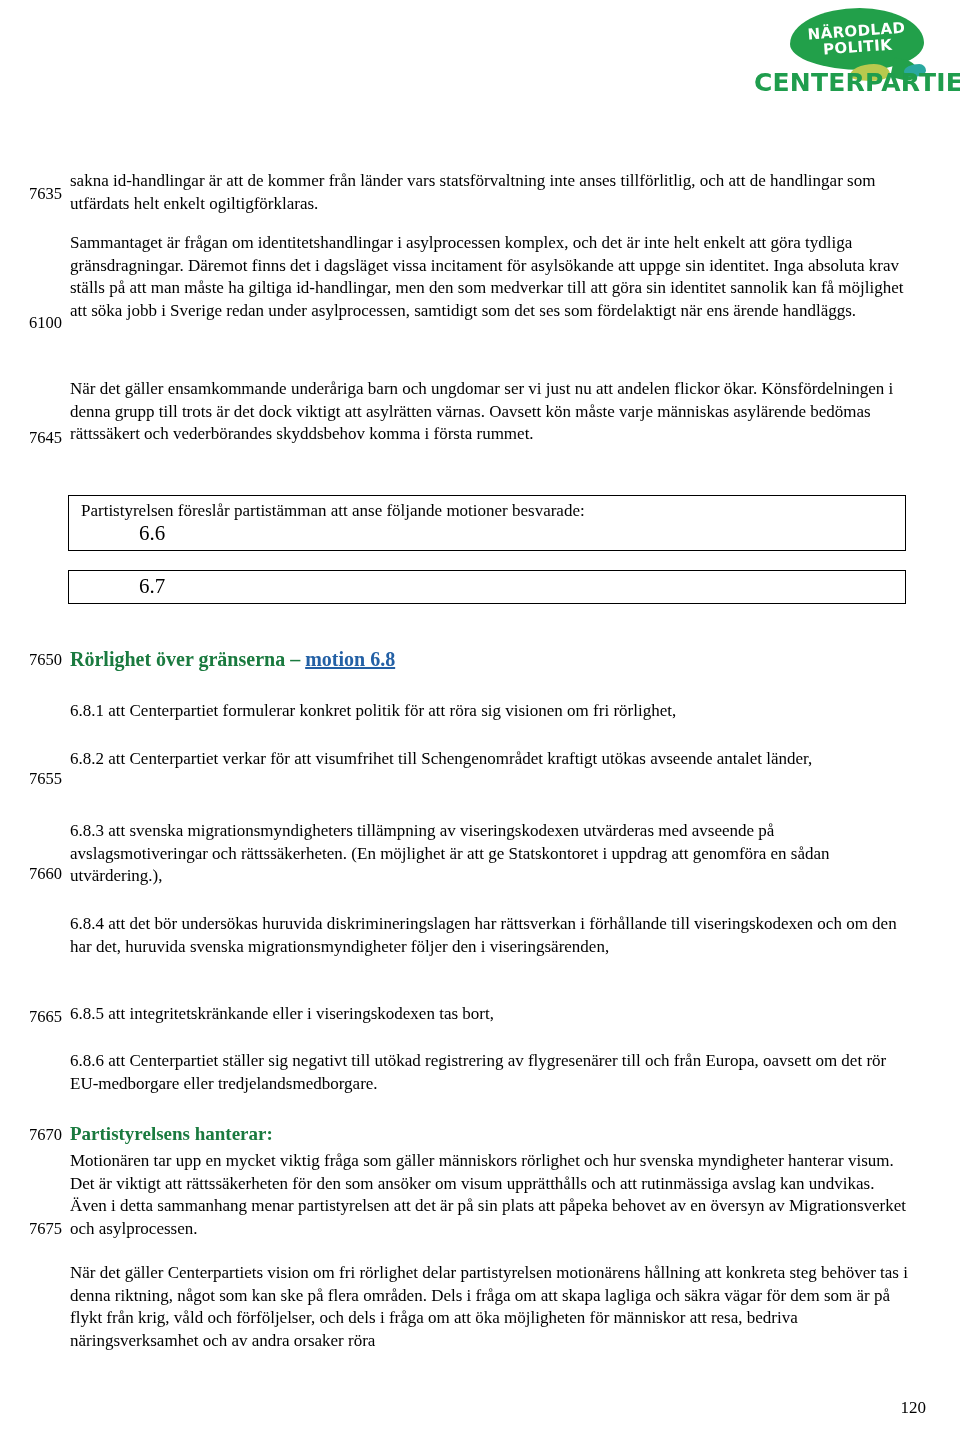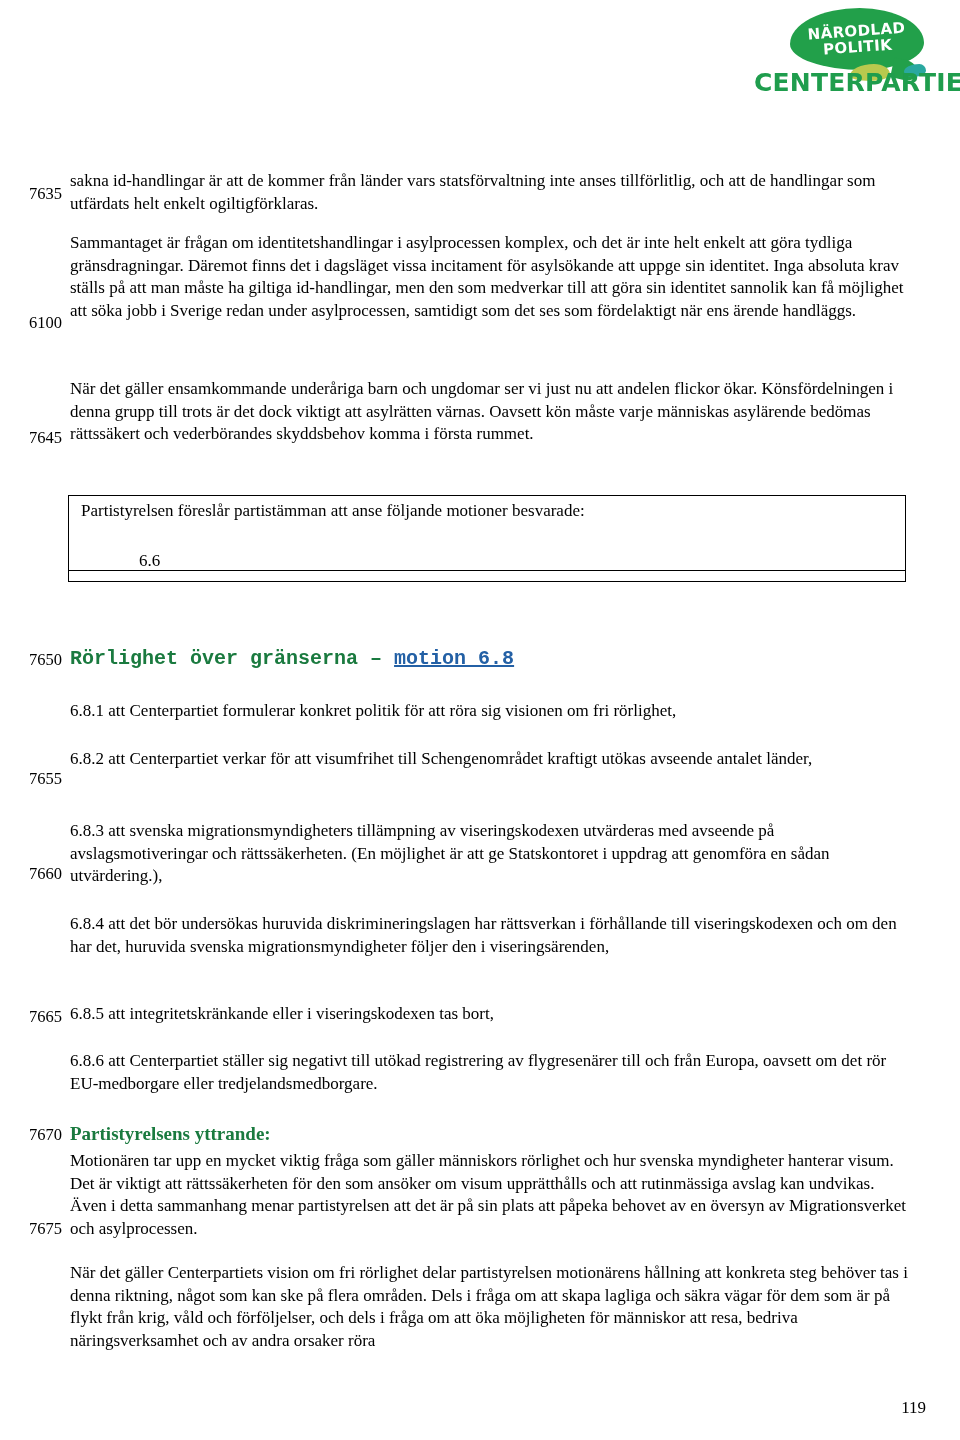--- a/index.html
+++ b/index.html
@@ -124,29 +124,28 @@
     border: 1.6px solid #000;
     background: #fff;
     box-sizing: border-box;
     padding: 4px 10px 6px 12px;
   }
   .prop-box .prop-line {
     font-size: 17px;
     line-height: 22px;
   }
   .prop-box .prop-num {
-    font-size: 17px;
+    font-size: 21px;
     line-height: 22px;
     padding-left: 58px;
-    margin-top: 28px;
   }
 
   
   .h-green {
-    font-family: Liberation Mono, monospace;
+    font-family: Liberation Serif, serif;
     font-weight: bold;
     color: #1a7a3f;
     font-size: 20px;
     line-height: 1.1;
   }
   .h-green-serif {
     font-family: "Liberation Serif", serif;
     font-weight: bold;
     color: #1a7a3f;
     font-size: 19px;
@@ -201,20 +200,21 @@
 <div class="blk" style="top:378px">
   <p class="para">När det gäller ensamkommande underåriga barn och ungdomar ser vi just nu att andelen flickor ökar. Könsfördelningen i denna grupp till trots är det dock viktigt att asylrätten värnas. Oavsett kön måste varje människas asylärende bedömas rättssäkert och vederbörandes skyddsbehov komma i första rummet.</p>
 </div>
 
 <div class="prop-box" style="top:495px">
   <div class="prop-line">Partistyrelsen föreslår partistämman att anse följande motioner  besvarade:</div>
   <div class="prop-num">6.6</div>
 </div>
 
 <div class="prop-box" style="top:570px">
+  <div class="prop-num">6.7</div>
 </div>
 
 <div class="blk h-green" style="top:648px">
   <span>Rörlighet över gränserna – </span><a class="link" href="#">motion 6.8</a>
 </div>
 
 <div class="blk" style="top:700px">
   <p class="para">6.8.1 att Centerpartiet formulerar konkret politik för att röra sig visionen om fri rörlighet,</p>
 </div>
 
@@ -231,23 +231,23 @@
 </div>
 
 <div class="blk" style="top:1003px">
   <p class="para">6.8.5 att integritetskränkande eller i viseringskodexen tas bort,</p>
 </div>
 
 <div class="blk" style="top:1050px">
   <p class="para">6.8.6 att Centerpartiet ställer sig negativt till utökad registrering av flygresenärer till och från Europa, oavsett om det rör EU-medborgare eller tredjelandsmedborgare.</p>
 </div>
 
-<div class="blk h-green-serif" style="top:1124px">Partistyrelsens yttrande:</div>
+<div class="blk h-green-serif" style="top:1124px">Partistyrelsens hanterar:</div>
 
 <div class="blk" style="top:1150px">
   <p class="para">Motionären tar upp en mycket viktig fråga som gäller människors rörlighet och hur svenska myndigheter hanterar visum. Det är viktigt att rättssäkerheten för den som ansöker om visum upprätthålls och att rutinmässiga avslag kan undvikas. Även i detta sammanhang menar partistyrelsen att det är på sin plats att påpeka behovet av en översyn av Migrationsverket och asylprocessen.</p>
 </div>
 
 <div class="blk" style="top:1262px">
   <p class="para">När det gäller Centerpartiets vision om fri rörlighet delar partistyrelsen motionärens hållning att konkreta steg behöver tas i denna riktning, något som kan ske på flera områden. Dels i fråga om att skapa lagliga och säkra vägar för dem som är på flykt från krig, våld och förföljelser, och dels i fråga om att öka möjligheten för människor att resa, bedriva näringsverksamhet och av andra orsaker röra</p>
 </div>
 
-<div class="page-num">119</div>
+<div class="page-num">120</div>
 
 </body></html>

